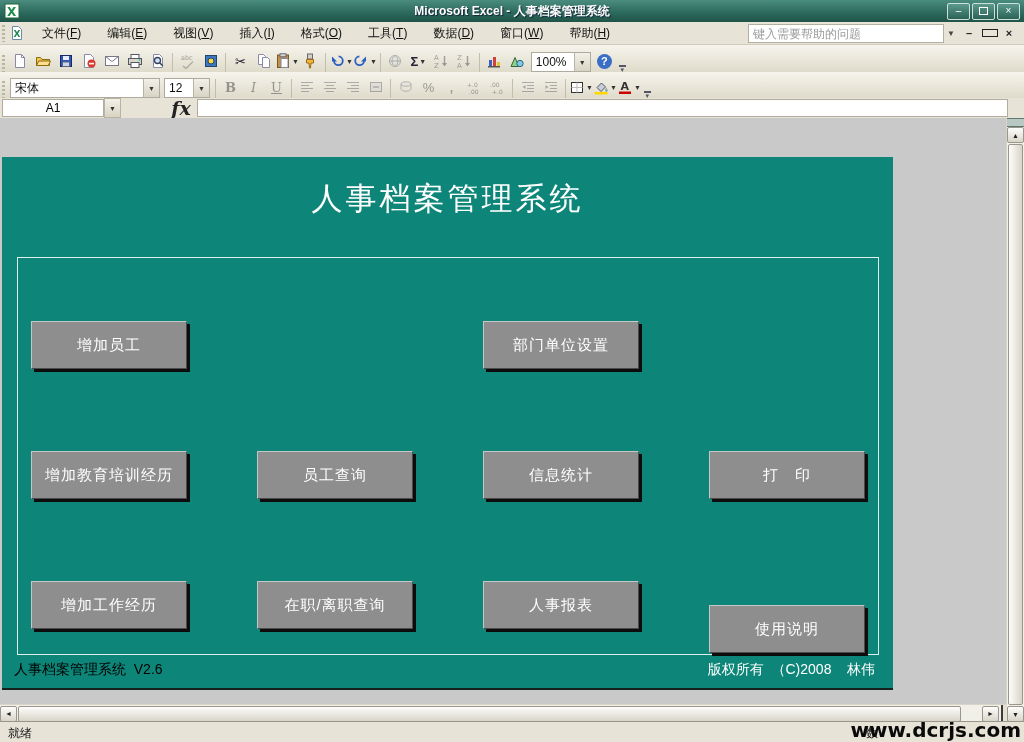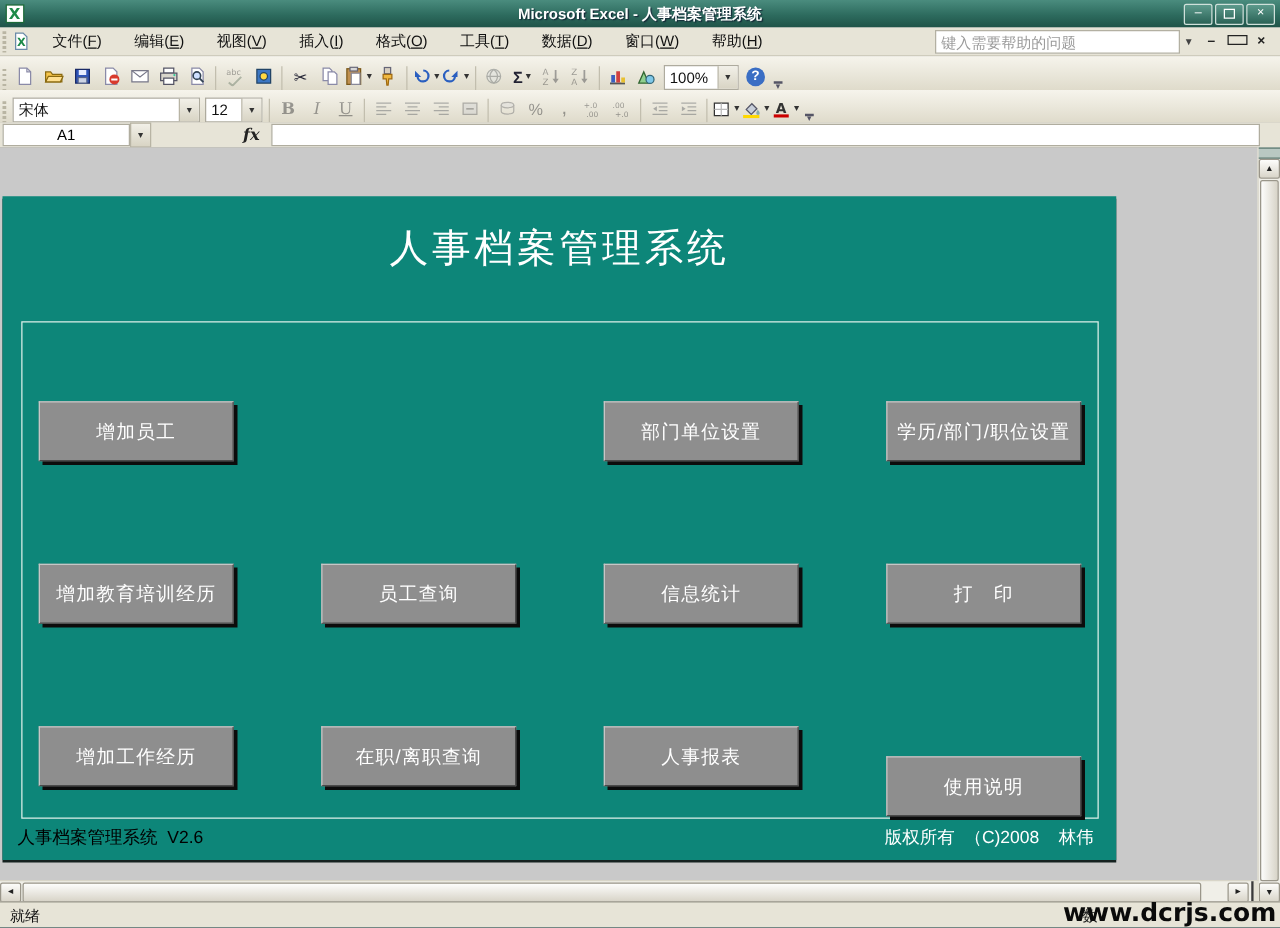--- a/index.html
+++ b/index.html
@@ -52,21 +52,21 @@
   .help-round{width:15px;height:15px;border-radius:50%;background:#3a6ec4;color:#fff;
     font-size:11px;font-weight:bold;display:flex;align-items:center;justify-content:center;}
   
   .formulabar{position:absolute;top:98px;left:0;right:0;height:20px;background:#e7e4d7;
     border-bottom:1px solid #98958a;display:flex;align-items:center;}
   .namebox{margin-left:2px;width:100px;height:16px;background:#fff;border:1px solid #b0ad9f;
     font-size:12px;display:flex;align-items:center;justify-content:center;}
   .nb-arrow{width:15px;height:18px;background:linear-gradient(180deg,#f2f0e8,#d8d4c4);
     border:1px solid #b8b4a4;display:flex;align-items:center;justify-content:center;
     font-size:7px;color:#333;}
-  .fx{margin-left:68px;font-family:"DejaVu Serif",serif;font-style:italic;font-size:13px;
+  .fx{margin-left:48px;font-family:"DejaVu Serif",serif;font-style:italic;font-size:19px;
     font-weight:bold;color:#222;width:24px;text-align:center;}
   .formula-area{flex:1;height:16px;background:#fff;border:1px solid #b0ad9f;margin:0 16px 0 4px;}
   
   .workarea{position:absolute;top:118px;left:0;right:17px;bottom:37px;background:#c9c9c9;overflow:hidden;}
   .panel{position:absolute;left:2px;top:39px;width:891px;height:531px;background:#0d8679;
     box-shadow:0 2px 0 #152220;}
   .panel-title{margin-top:21px;text-align:center;color:#fff;font-size:31px;letter-spacing:3px;
     font-family:"DejaVu Serif",serif;white-space:pre;}
   .panel-frame{position:absolute;left:15px;top:100px;width:860px;height:396px;
     border:1px solid #ddf0ea;}
@@ -424,21 +424,20 @@
     <span class="formula-area"></span>
   </div>
 
   <div class="workarea">
     <div class="panel">
       <div class="panel-title">人事档案管理系统</div>
       <div class="panel-frame"></div>
 
       <div class="pbtn" style="left:29px;top:164px">增加员工</div>
       <div class="pbtn" style="left:481px;top:164px">部门单位设置</div>
-      <div class="pbtn" style="left:707px;top:164px">学历/部门/职位设置</div>
 
       <div class="pbtn" style="left:29px;top:294px">增加教育培训经历</div>
       <div class="pbtn" style="left:255px;top:294px">员工查询</div>
       <div class="pbtn" style="left:481px;top:294px">信息统计</div>
       <div class="pbtn" style="left:707px;top:294px">打　印</div>
 
       <div class="pbtn" style="left:29px;top:424px">增加工作经历</div>
       <div class="pbtn" style="left:255px;top:424px">在职/离职查询</div>
       <div class="pbtn" style="left:481px;top:424px">人事报表</div>
       <div class="pbtn" style="left:707px;top:448px">使用说明</div>

